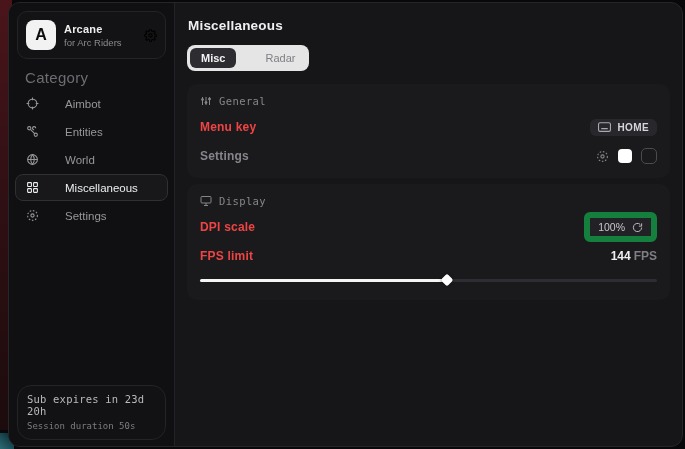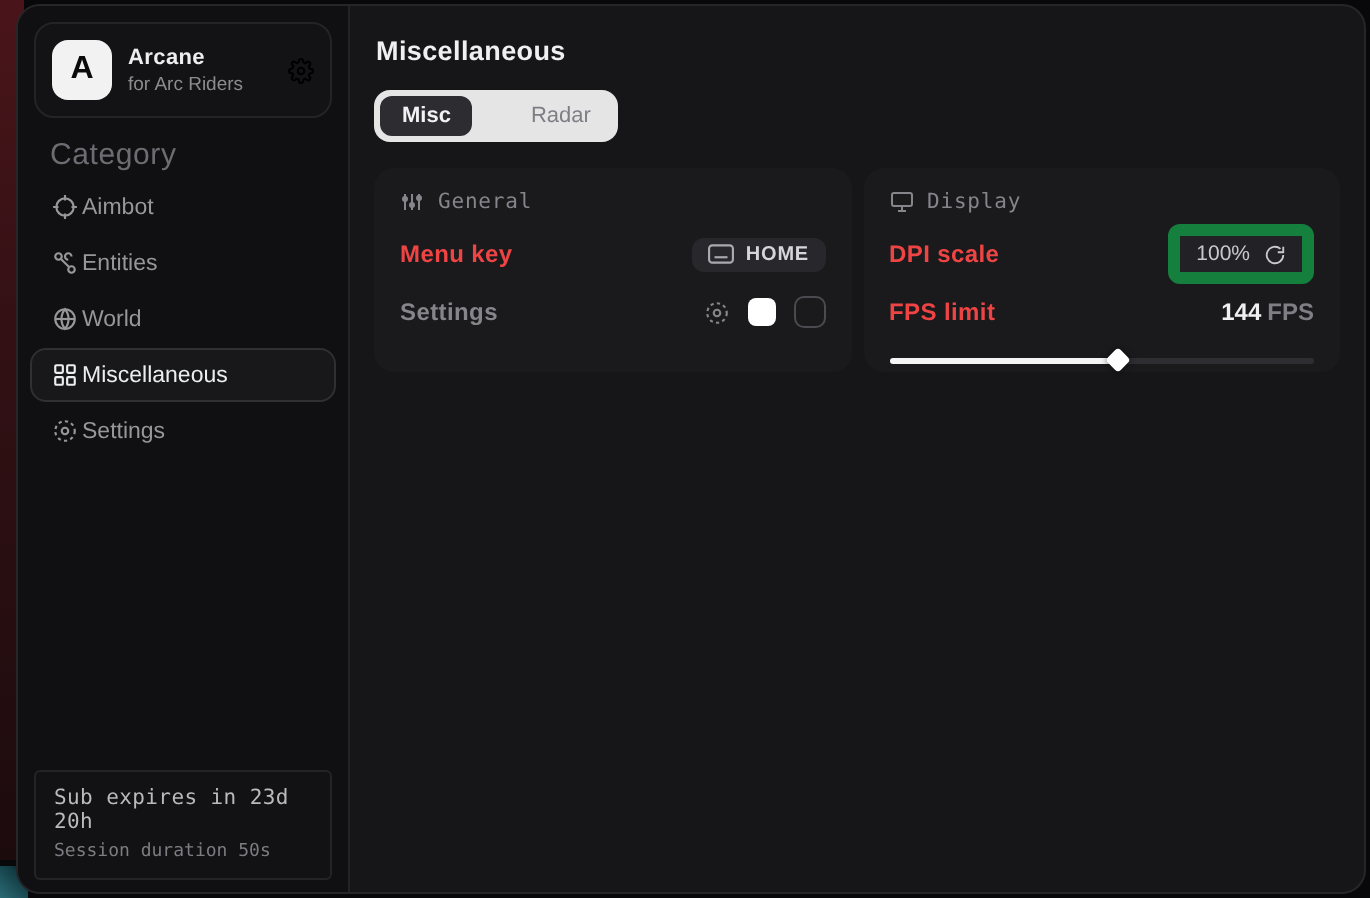--- a/index.html
+++ b/index.html
@@ -13,33 +13,33 @@
   
   .sidebar { width:166px; background:#101012; border-right:1px solid #232327; position:relative; flex:none; }
   .profile-card { margin:8px; border:1px solid #242428; border-radius:10px; background:#131315; padding:8px; display:flex; align-items:center; gap:8px; }
   .logo { width:30px; height:30px; background:#f2f2f2; border-radius:8px; color:#0b0b0c; font-weight:bold; font-size:16px; display:flex; align-items:center; justify-content:center; }
   .profile-txt { flex:1; min-width:0; }
   .profile-name { color:#eeeeef; font-size:11px; font-weight:bold; letter-spacing:.2px; }
   .profile-sub { color:#8b8b90; font-size:9.5px; margin-top:2px; }
   .profile-gear { color:#7a7a80; display:flex; }
   .cat-label { color:#6c6c72; font-size:15px; margin:10px 0 4px 16px; letter-spacing:.3px; }
   .nav { padding:0 6px; }
-  .nav-item { display:flex; align-items:center; gap:2px; height:27px; padding:0 10px; color:#96969b; font-size:11.5px; border:1px solid transparent; border-radius:8px; margin-bottom:1px; cursor:default; }
+  .nav-item { display:flex; align-items:center; gap:26px; height:27px; padding:0 10px; color:#96969b; font-size:11.5px; border:1px solid transparent; border-radius:8px; margin-bottom:1px; cursor:default; }
   .nav-item svg { flex:none; }
   .nav-item.active { color:#eceeee; background:#18181b; border-color:#2f2f34; }
-  .side-footer { position:absolute; left:8px; right:8px; bottom:6px; border:1px solid #242428; border-radius:3px; background:#121214; padding:7px 9px 8px; }
+  .side-footer { position:absolute; left:8px; right:8px; bottom:6px; border:1px solid #242428; border-radius:14px; background:#121214; padding:7px 9px 8px; }
   .sf-line1 { font-family:"DejaVu Sans Mono", monospace; font-size:10.5px; color:#b9b9be; letter-spacing:.2px; }
   .sf-line2 { font-family:"DejaVu Sans Mono", monospace; font-size:9px; color:#7c7c82; margin-top:4px; }
   
   .main { flex:1; padding:12px 12px 0 12px; }
   .page-title { color:#f0f0f2; font-size:13.5px; font-weight:bold; letter-spacing:.2px; margin:3px 0 12px 1px; }
   .tabs { display:inline-flex; background:#e5e5e5; border-radius:8px; padding:3px; gap:18px; }
   .tab { padding:4px 11px; font-size:11px; color:#7e7e84; border-radius:6px; cursor:default; }
   .tab.active { background:#2d2d31; color:#f2f2f4; font-weight:bold; }
-  .cards { display:flex; gap:6px; margin-top:13px; }
+  .cards { display:flex; gap:6px; margin-top:13px;flex-direction:column; }
   .card { flex:1; background:#1a1a1d; border-radius:10px; padding:11px 13px 13px; height:102px; }
   .card-head { display:flex; align-items:center; gap:7px; color:#85858b; font-family:"DejaVu Sans Mono", monospace; font-size:10.5px; letter-spacing:.4px; }
   .row { display:flex; align-items:center; justify-content:space-between; margin-top:11px; height:18px; }
   .row-label { color:#ef4444; font-size:12px; font-weight:bold; letter-spacing:.2px; }
   .row-label.dim { color:#85858b; font-weight:bold; }
   .keybind { display:inline-flex; align-items:center; gap:6px; background:#28282c; border-radius:6px; padding:3px 8px; color:#d6d6da; font-size:10px; font-weight:bold; letter-spacing:.4px; }
   .keybind svg { color:#a9a9af; }
   .cross-controls { display:flex; align-items:center; gap:9px; }
   .swatch { width:14px; height:14px; background:#ffffff; border-radius:4px; }
   .checkbox { width:16px; height:16px; border:1.5px solid #4a4a50; border-radius:5px; background:transparent; }

